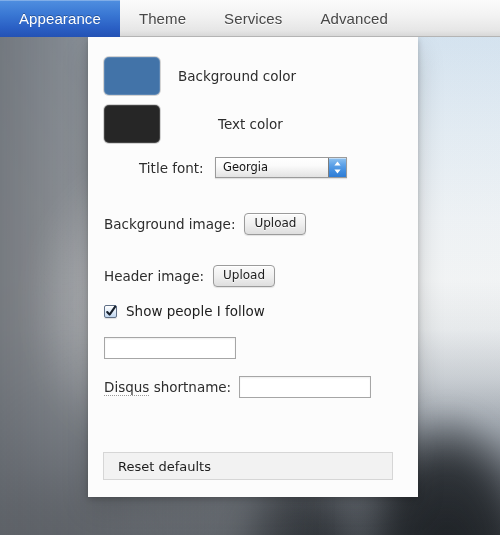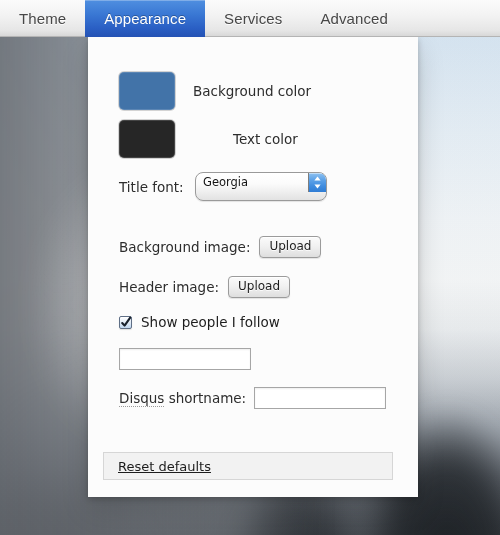--- a/index.html
+++ b/index.html
@@ -103,21 +103,21 @@
   #panel {
     position: absolute;
     left: 88px;
     top: 37px;
     width: 330px;
     height: 460px;
     background: #fcfcfc;
     z-index: 20;
     box-shadow: 0 2px 6px rgba(0,0,0,0.22), 0 12px 26px rgba(0,0,0,0.16);
     box-sizing: border-box;
-    padding: 16px;
+    padding: 1px;
   }
 
   .form {
     padding: 19px 0 0 15px;
   }
 
   .row {
     display: flex;
     align-items: center;
     margin-bottom: 12px;
@@ -145,22 +145,22 @@
     color: #2d2d2d;
     font-family: "DejaVu Sans", sans-serif;
   }
 
   
   .fld-lbl { width: 76px; flex: 0 0 auto; }
   .fld-lbl.w2 { width: 76px; }
   .aqua-select {
     position: relative;
     width: 132px;
-    height: 29px;
-    border-radius: 8px;
+    height: 21px;
+    border-radius: 0;
     border: 1px solid #9a9a9a;
     background: linear-gradient(180deg, #ffffff 0%, #fbfbfb 40%, #eeeeee 72%, #e2e2e2 100%);
     box-shadow: 0 1px 1px rgba(0,0,0,0.10), inset 0 1px 0 rgba(255,255,255,0.9);
     box-sizing: border-box;
     overflow: hidden;
     flex: 0 0 auto;
   }
   .aqua-select .val {
     position: absolute;
     left: 7px; top: 0;
@@ -237,72 +237,71 @@
     border: 1px solid #d6d6d6;
     box-sizing: border-box;
     display: flex;
     align-items: center;
     padding-left: 14px;
   }
   .link {
     font-size: 13px;
     color: #1d1d1d;
     font-family: "DejaVu Sans", sans-serif;
-    text-decoration: underline;
     cursor: default;
   }
 </style>
 </head>
 <body>
 
 <div id="wallpaper">
   <div class="wp-layer wp-sky"></div>
   <div class="wp-layer wp-bld"></div>
   <div class="wp-layer wp-left"></div>
   <div class="wp-layer wp-glow"></div>
   <div class="wp-layer wp-grain"></div>
 </div>
 
 <div id="tabbar">
+  <div class="tab active">Appearance</div>
   <div class="tab">Theme</div>
-  <div class="tab active">Appearance</div>
   <div class="tab">Services</div>
   <div class="tab">Advanced</div>
 </div>
 
 <div id="panel">
   <div class="form">
 
     <div class="row swatch-row">
       <div class="swatch" id="bg-swatch" style="background: rgb(66, 115, 168);"></div>
       <div class="swatch-lbl">Background color</div>
     </div>
 
     <div class="row swatch-row" style="margin-bottom:14px;gap:40px;">
       <div class="swatch" id="tx-swatch" style="background: rgb(38, 38, 38);"></div>
       <div class="swatch-lbl">Text color</div>
     </div>
 
-    <div class="row" style="margin-bottom:16px;">
+    <div class="row" style="margin-bottom:16px;margin-left:35px;">
       <div class="lbl fld-lbl">Title font:</div>
       <div class="aqua-select">
         <span class="val">Georgia</span>
         <span class="aqua-btn">
           <svg width="9" height="13" viewBox="0 0 9 13" xmlns="http://www.w3.org/2000/svg">
             <polygon points="4.5,0.5 7.6,4.6 1.4,4.6" fill="#ffffff"></polygon>
             <polygon points="4.5,12.5 1.4,8.4 7.6,8.4" fill="#ffffff"></polygon>
           </svg>
         </span>
       </div>
     </div>
 
     <div class="row" style="margin-bottom:19px;">
     </div>
 
-    <div class="row" style="margin-bottom:18px;">
+    <div class="row" style="margin-bottom:30px;">
       <div class="lbl upload-lbl">Background image:</div>
       <span class="btn">Upload</span>
     </div>
 
     <div class="row" style="margin-bottom:0;">
       <div class="lbl upload-lbl">Header image:</div>
       <span class="btn">Upload</span>
     </div>
 
     <div class="row chk-row">

